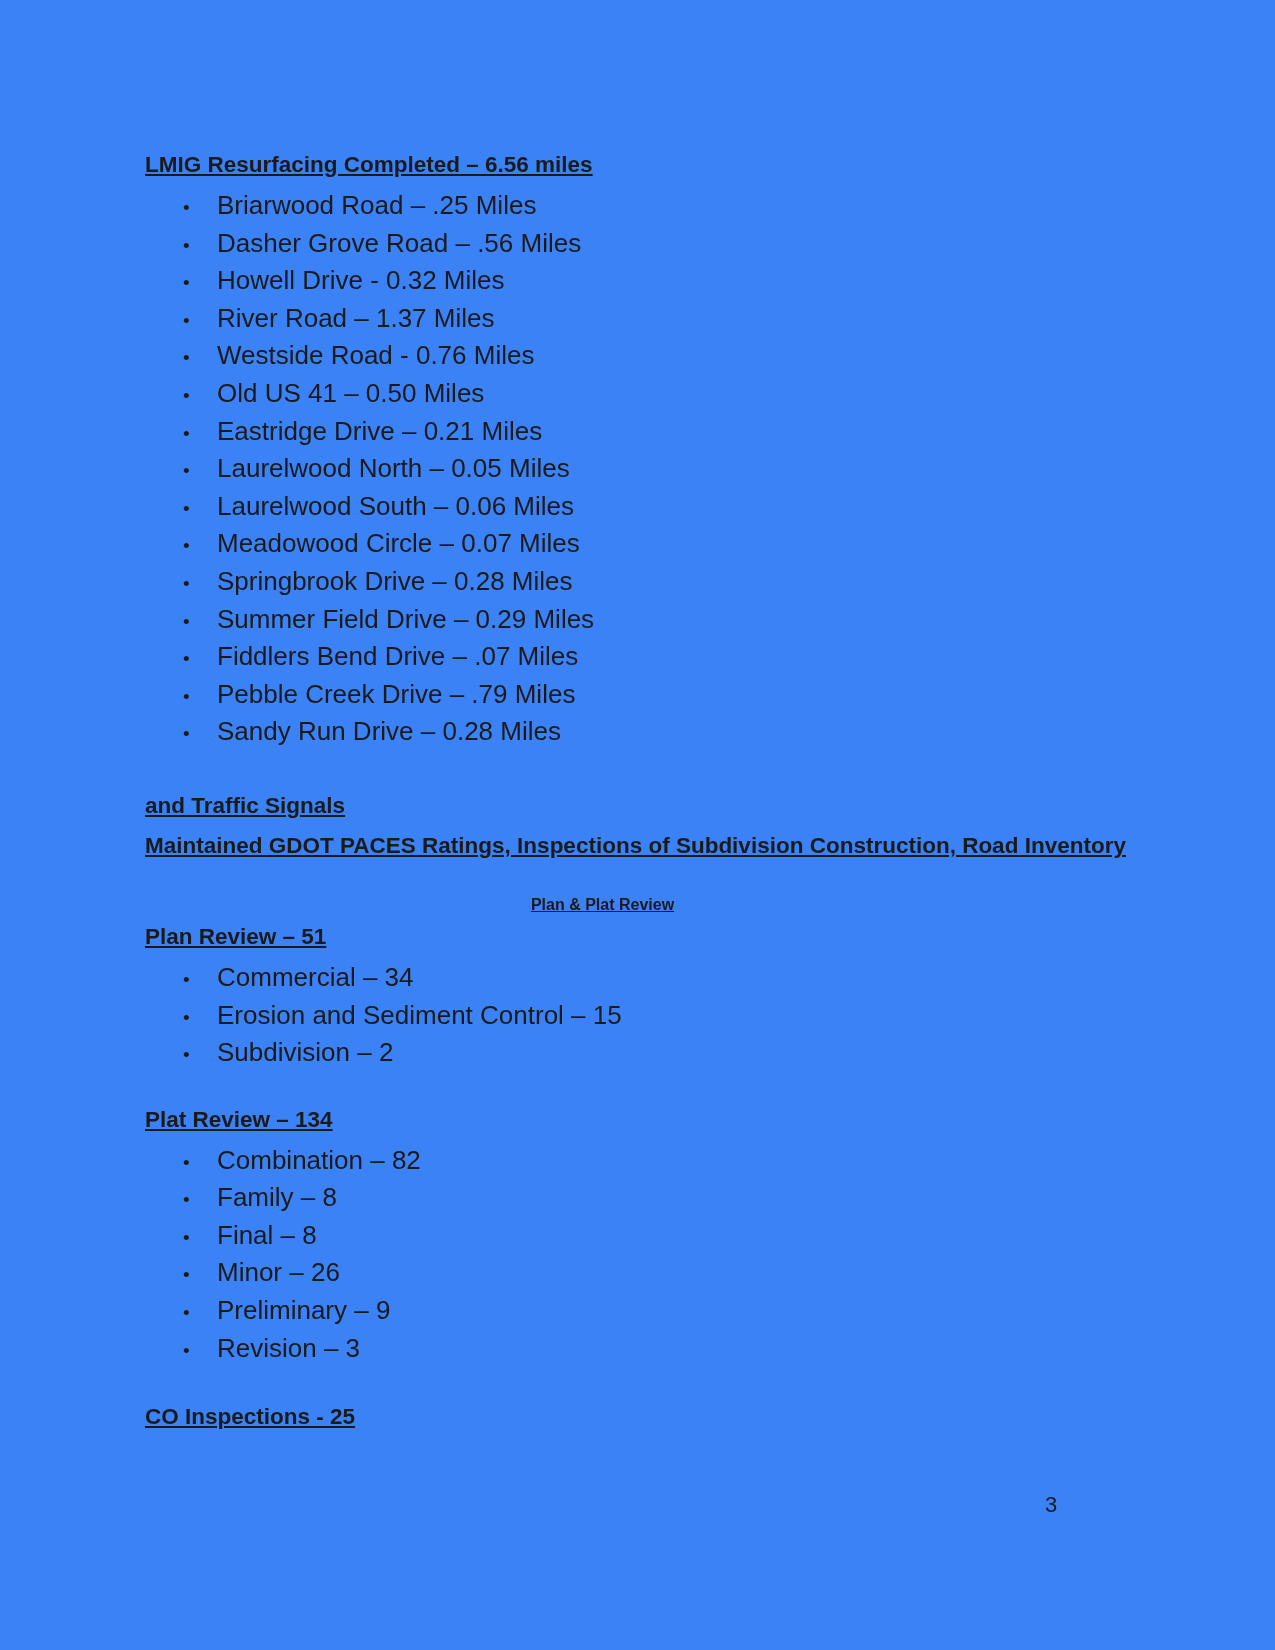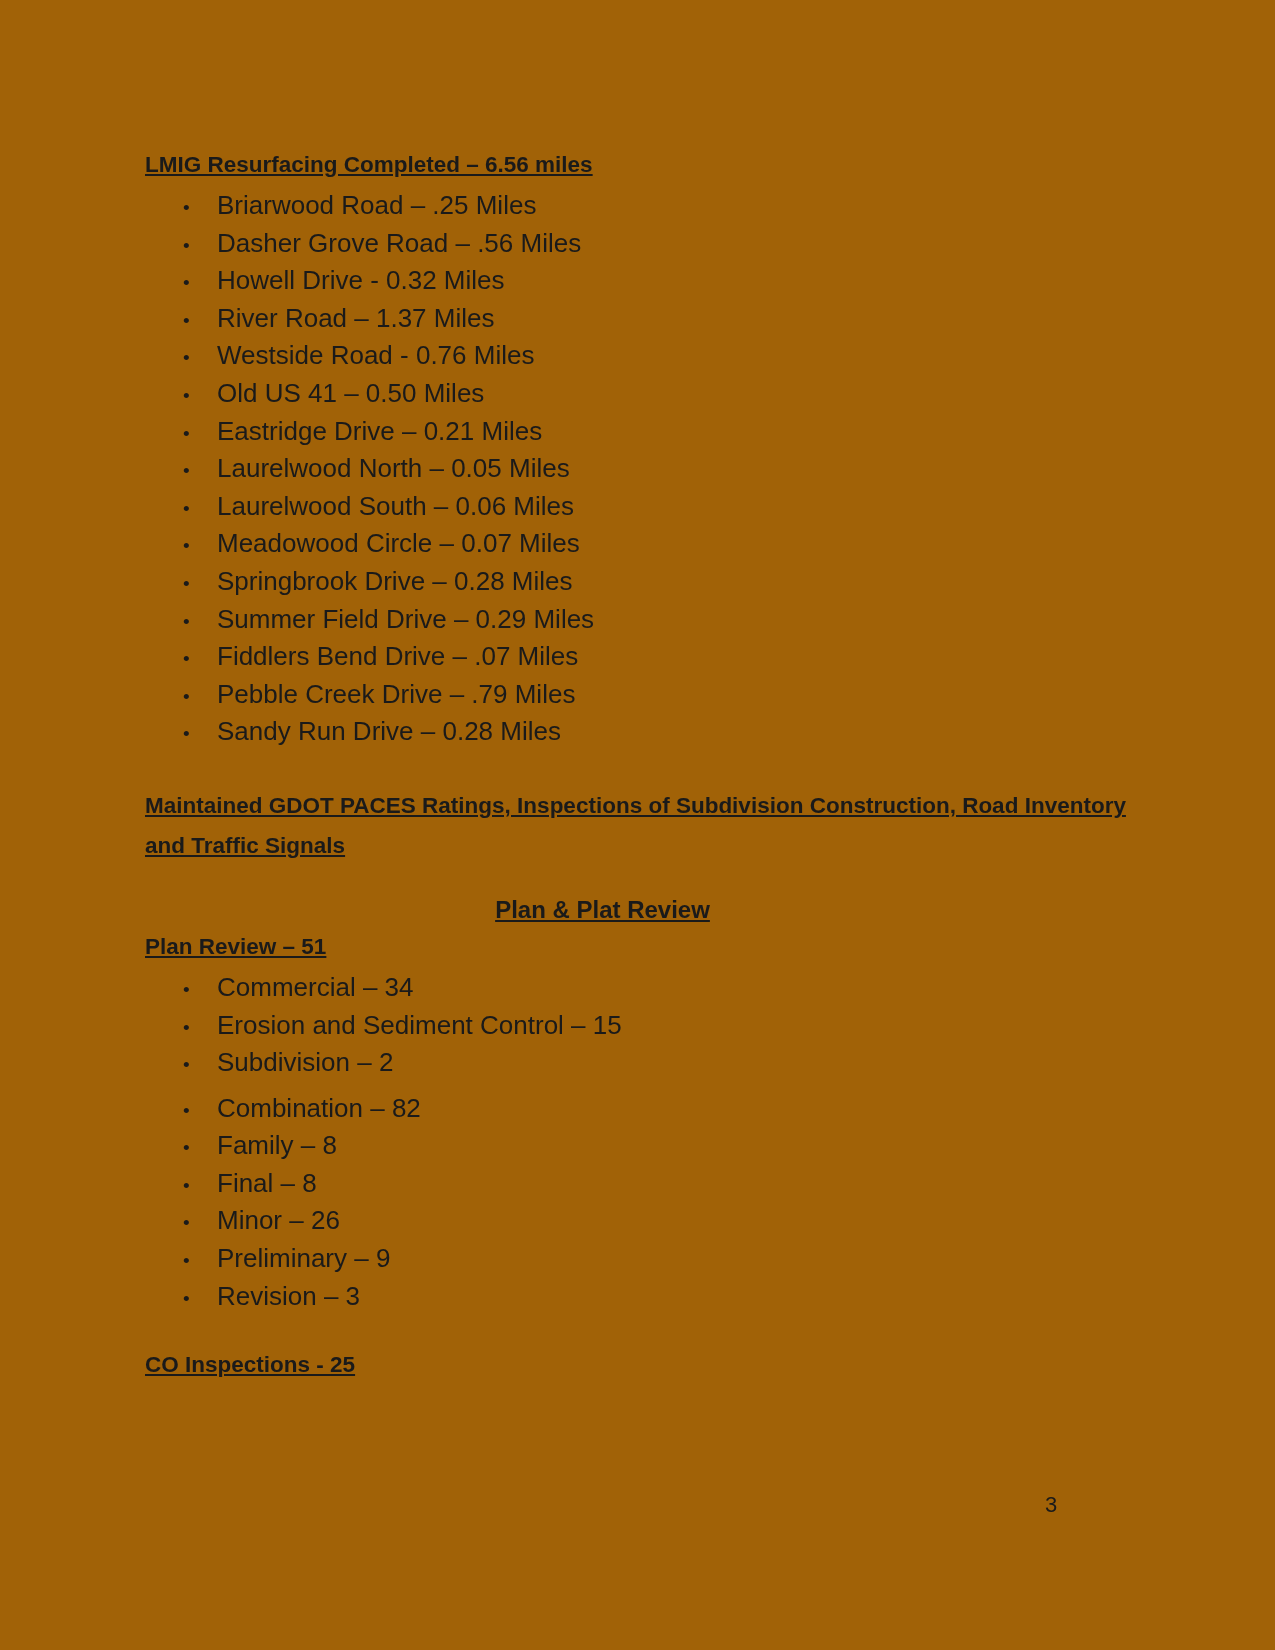--- a/index.html
+++ b/index.html
@@ -6,21 +6,21 @@
     margin: 0;
     padding: 0;
     background: #e8e8e8;
     font-family: "Liberation Sans", sans-serif;
   }
   .page {
     position: relative;
     width: 1275px;
     height: 1650px;
     margin: 0 auto;
-    background: #a16207;
+    background: #3b82f6;
     color: #1a1a1a;
     overflow: hidden;
   }
   .content {
     position: absolute;
     top: 150px;
     left: 145px;
     width: 990px;
   }
   .heading {
@@ -36,21 +36,21 @@
   .heading-multiline .hline {
     font-size: 22.5px;
     font-weight: bold;
     text-decoration: underline;
     line-height: 40px;
   }
   .centered-heading {
     margin-top: 30px;
     width: 915px;
     text-align: center;
-    font-size: 24px;
+    font-size: 16px;
     font-weight: bold;
     margin-bottom: 8px;
   }
   .centered-heading span {
     text-decoration: underline;
   }
   .sub-heading {
     margin-top: 8px;
   }
   .section-gap {
@@ -103,33 +103,34 @@
       <li>Laurelwood South – 0.06 Miles</li>
       <li>Meadowood Circle – 0.07 Miles</li>
       <li>Springbrook Drive – 0.28 Miles</li>
       <li>Summer Field Drive – 0.29 Miles</li>
       <li>Fiddlers Bend Drive – .07 Miles</li>
       <li>Pebble Creek Drive – .79 Miles</li>
       <li>Sandy Run Drive – 0.28 Miles</li>
     </ul>
 
     <div class="heading-multiline">
+      <div class="hline">and Traffic Signals</div>
       <div class="hline">Maintained GDOT PACES Ratings, Inspections of Subdivision Construction, Road Inventory</div>
-      <div class="hline">and Traffic Signals</div>
     </div>
 
     <h2 class="centered-heading"><span>Plan &amp; Plat Review</span></h2>
 
     <h2 class="heading sub-heading">Plan Review – 51</h2>
     <ul class="bullets">
       <li>Commercial – 34</li>
       <li>Erosion and Sediment Control – 15</li>
       <li>Subdivision – 2</li>
     </ul>
 
+    <h2 class="heading section-gap">Plat Review – 134</h2>
     <ul class="bullets">
       <li>Combination – 82</li>
       <li>Family – 8</li>
       <li>Final – 8</li>
       <li>Minor – 26</li>
       <li>Preliminary – 9</li>
       <li>Revision – 3</li>
     </ul>
 
     <h2 class="heading section-gap-lg">CO Inspections - 25</h2>

